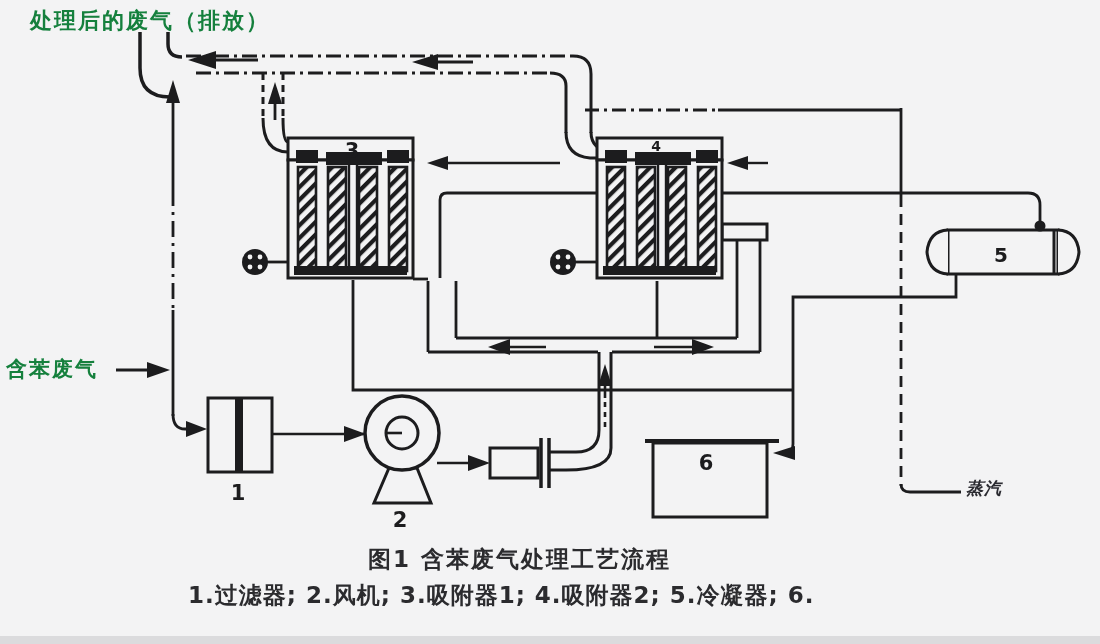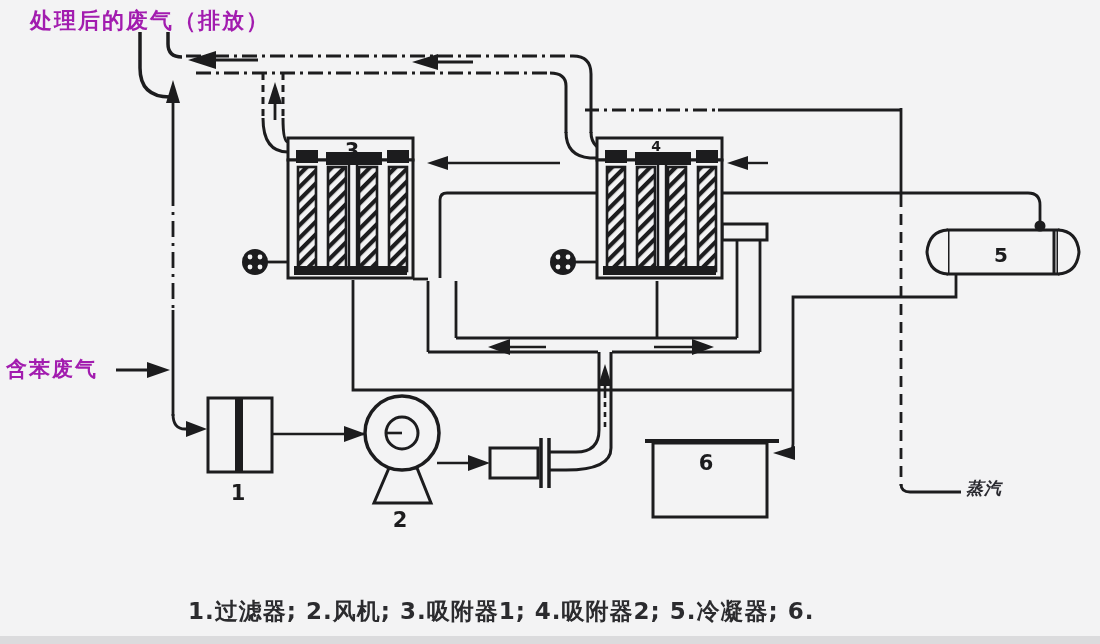--- a/index.html
+++ b/index.html
@@ -2,26 +2,26 @@
 <html><head>
 <meta charset="utf-8">
 <style>
   html,body{margin:0;padding:0;background:#e8e8ea;}
   #stage{
     position:relative;width:1100px;height:644px;overflow:hidden;
     background:#f3f3f4;
     font-family:"DejaVu Sans","Liberation Sans",sans-serif;
     color:#1c1c1e;
   }
-  .lbl{position:absolute;white-space:nowrap;font-weight:bold;color:#a21caf;}
+  .lbl{position:absolute;white-space:nowrap;font-weight:bold;color:#15803d;}
   #outlet-label{left:30px;top:6px;font-size:22px;letter-spacing:2px;}
   #inlet-label{left:6px;top:355px;font-size:21px;letter-spacing:2px;}
   #steam-label{left:966px;top:477px;font-size:17px;letter-spacing:1px;color:#2a2a30;font-style:italic;}
   #caption{left:368px;top:544px;font-size:23px;font-weight:bold;letter-spacing:2px;color:#2b2b2e;}
-  #legend{left:188px;top:596px;font-size:23px;font-weight:bold;letter-spacing:1px;color:#2b2b2e;}
+  #legend{left:188px;top:580px;font-size:23px;font-weight:bold;letter-spacing:1px;color:#2b2b2e;}
   #watermark{left:812px;top:586px;font-size:27px;font-weight:bold;letter-spacing:2px;
              color:#3f3e43;opacity:.93;}
   #footer-band{position:absolute;left:0;top:636px;width:1100px;height:8px;background:#c6c6ca;opacity:.55;}
   svg{position:absolute;left:0;top:0;}
   svg text{font-family:"DejaVu Sans","Liberation Sans",sans-serif;font-weight:bold;fill:#1c1c1e;}
 </style>
 </head>
 <body>
 
 <div id="stage">
@@ -243,15 +243,16 @@
     <text x="656" y="151" font-size="14" text-anchor="middle">4</text>
     <text x="238" y="500" font-size="21" text-anchor="middle">1</text>
     <text x="400" y="527" font-size="21" text-anchor="middle">2</text>
     <text x="1001" y="262" font-size="20" text-anchor="middle">5</text>
     <text x="706" y="470" font-size="21" text-anchor="middle">6</text>
   </svg>
 
   <div class="lbl" id="outlet-label">处理后的废气（排放）</div>
   <div class="lbl" id="inlet-label">含苯废气</div>
   <div class="lbl" id="steam-label">蒸汽</div>
+  <div class="lbl" id="caption">图1 含苯废气处理工艺流程</div>
   <div class="lbl" id="legend">1.过滤器; 2.风机; 3.吸附器1; 4.吸附器2; 5.冷凝器; 6.</div>
   <div id="footer-band"></div>
 </div>
 
 </body></html>

